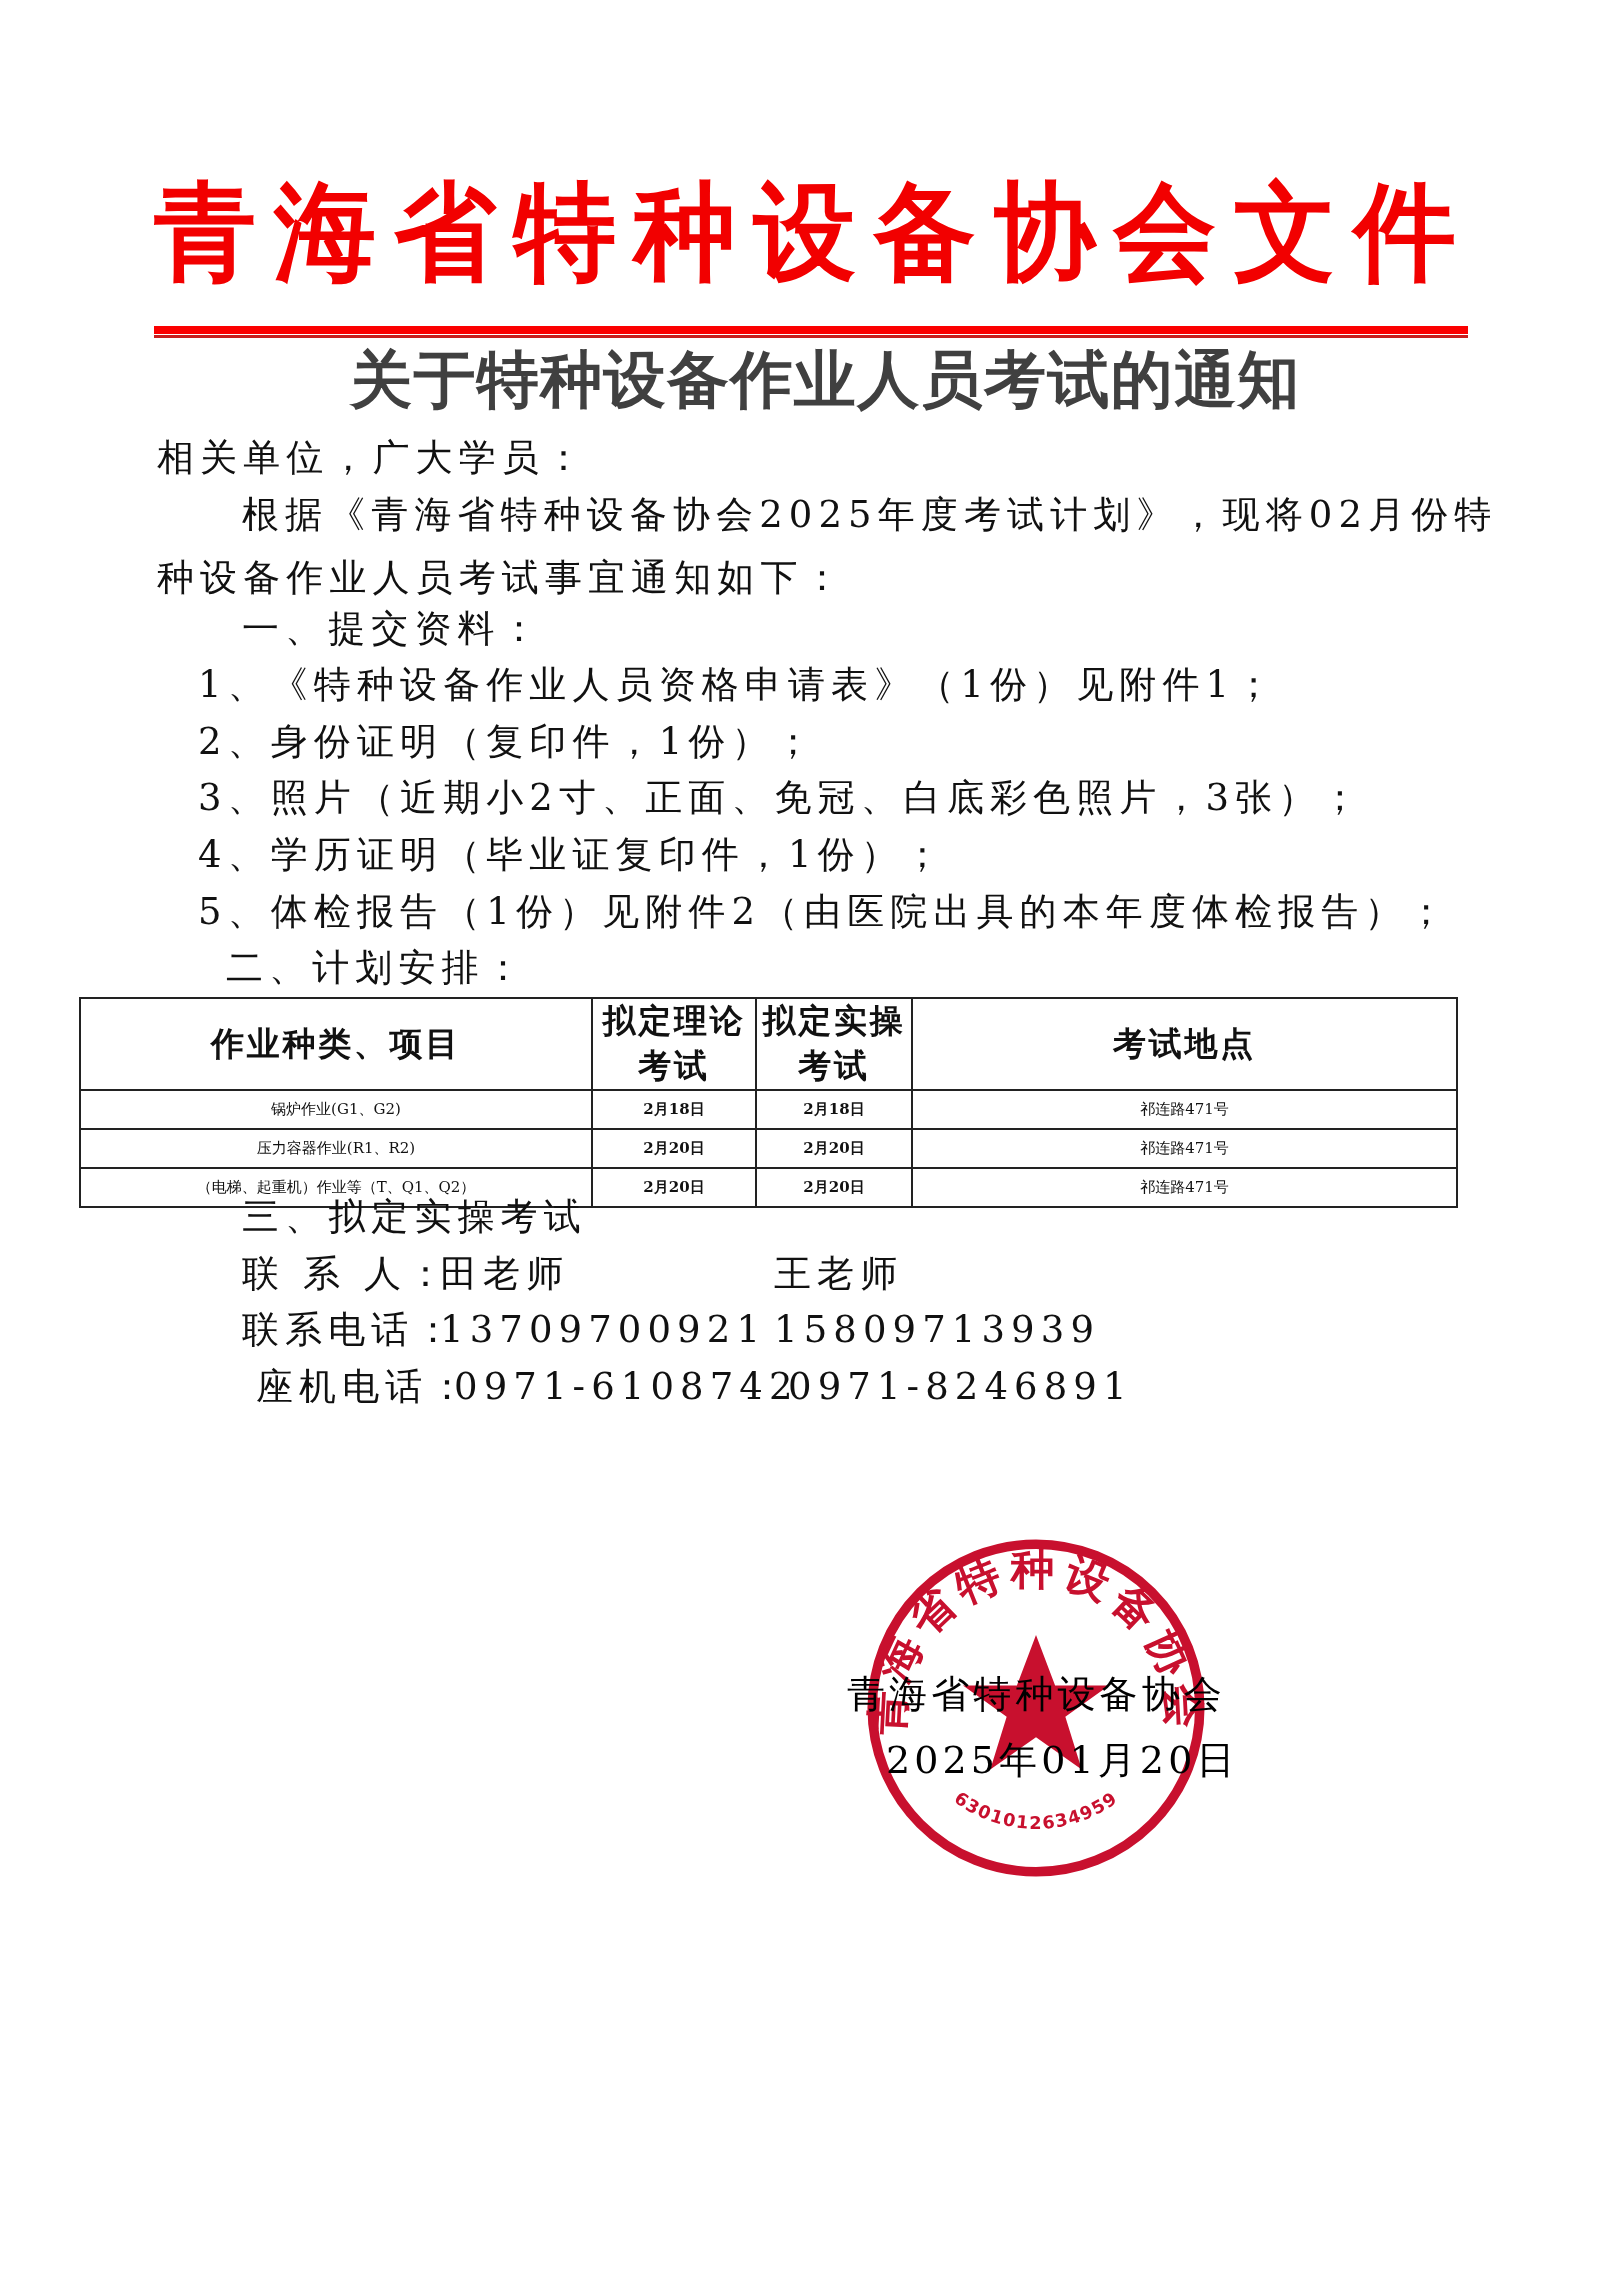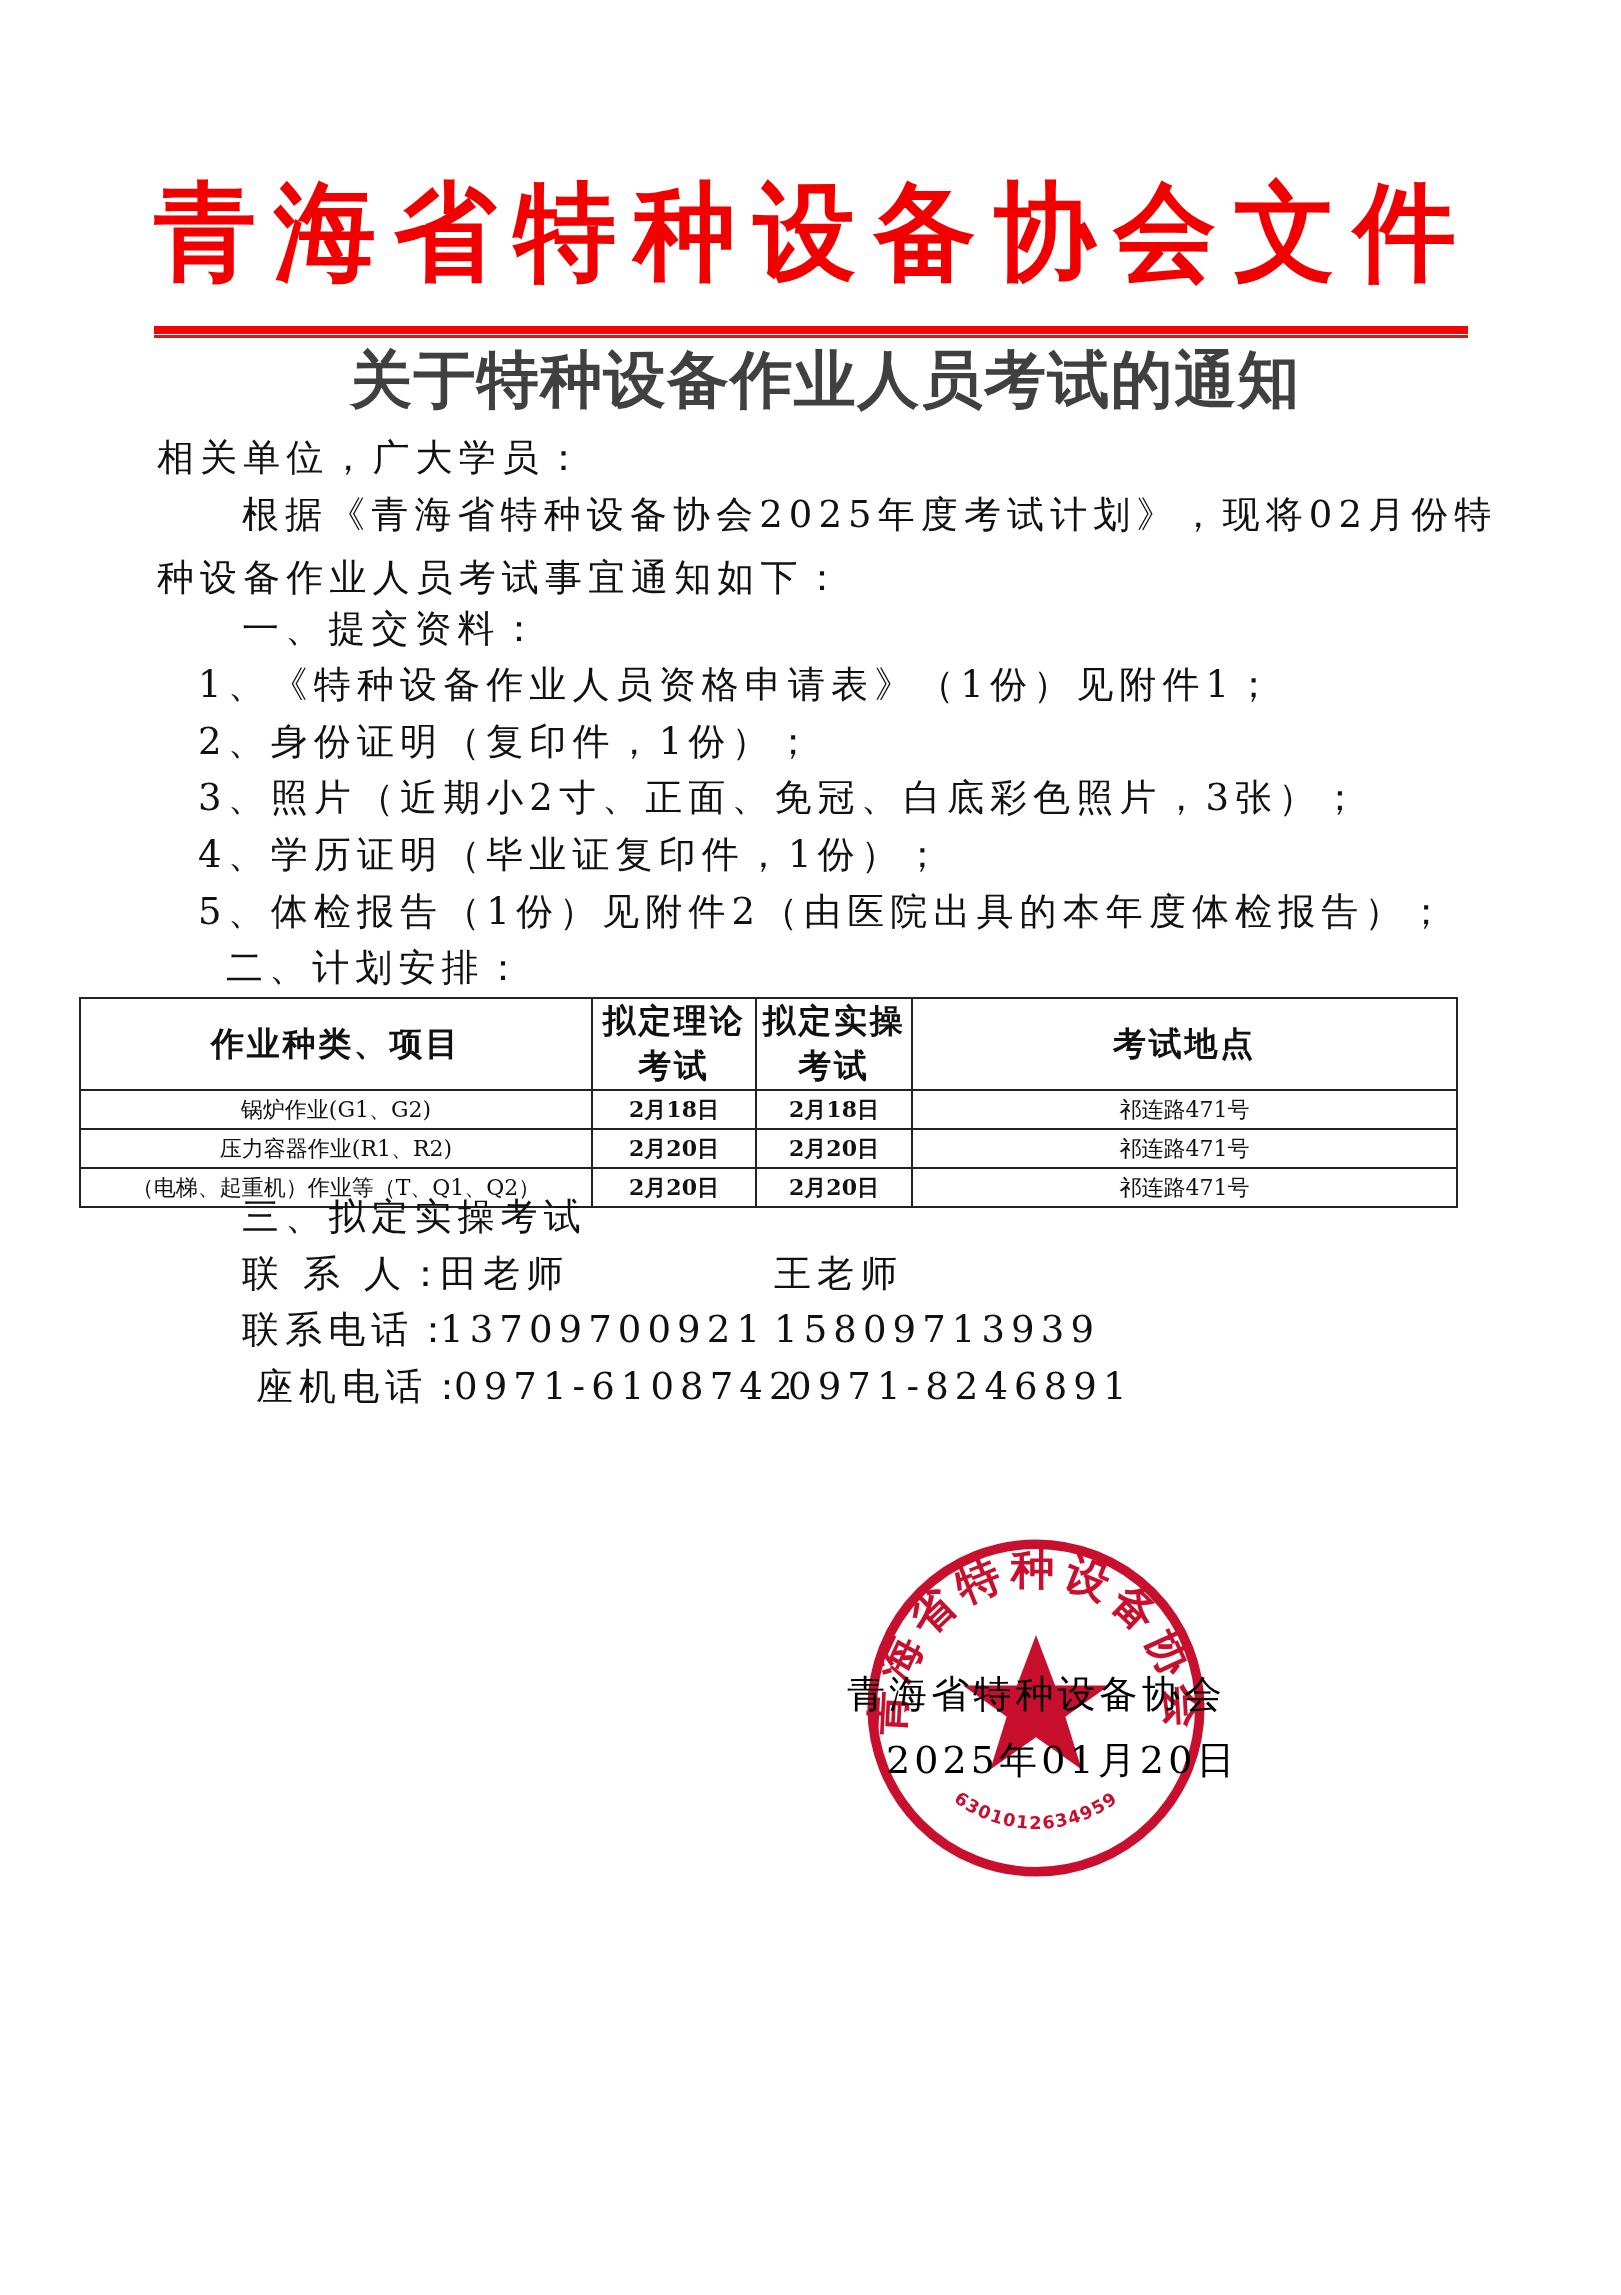--- a/index.html
+++ b/index.html
@@ -26,21 +26,21 @@
     .body-line {
       font-size: 37px; line-height: 48px; color: #111; white-space: nowrap;
       letter-spacing: 6.1px;
     }
     .table-wrap { left: 79px; top: 997px; width: 1375px; }
     table.plan { border-collapse: collapse; width: 1377px; table-layout: fixed; }
     table.plan th, table.plan td {
       border: 2px solid #222; text-align: center; padding: 0; color: #111;
     }
     table.plan th { height: 59px; font-size: 33px; font-weight: bold; letter-spacing: 2.7px; }
-    table.plan td { height: 37px; font-size: 22px; }
+    table.plan td { height: 37px; font-size: 15px; }
     table.plan td.date { font-weight: bold; }
     .contacts .label { display: inline-block; width: 198px; }
     .contacts .col1  { display: inline-block; width: 334px; }
     .sign {
       font-size: 38px; line-height: 48px; color: #000; white-space: nowrap; letter-spacing: 4.1px;
     }
     .stamp {
       left: 862px; top: 1534px; width: 348px; height: 348px;
     }
   </style>

